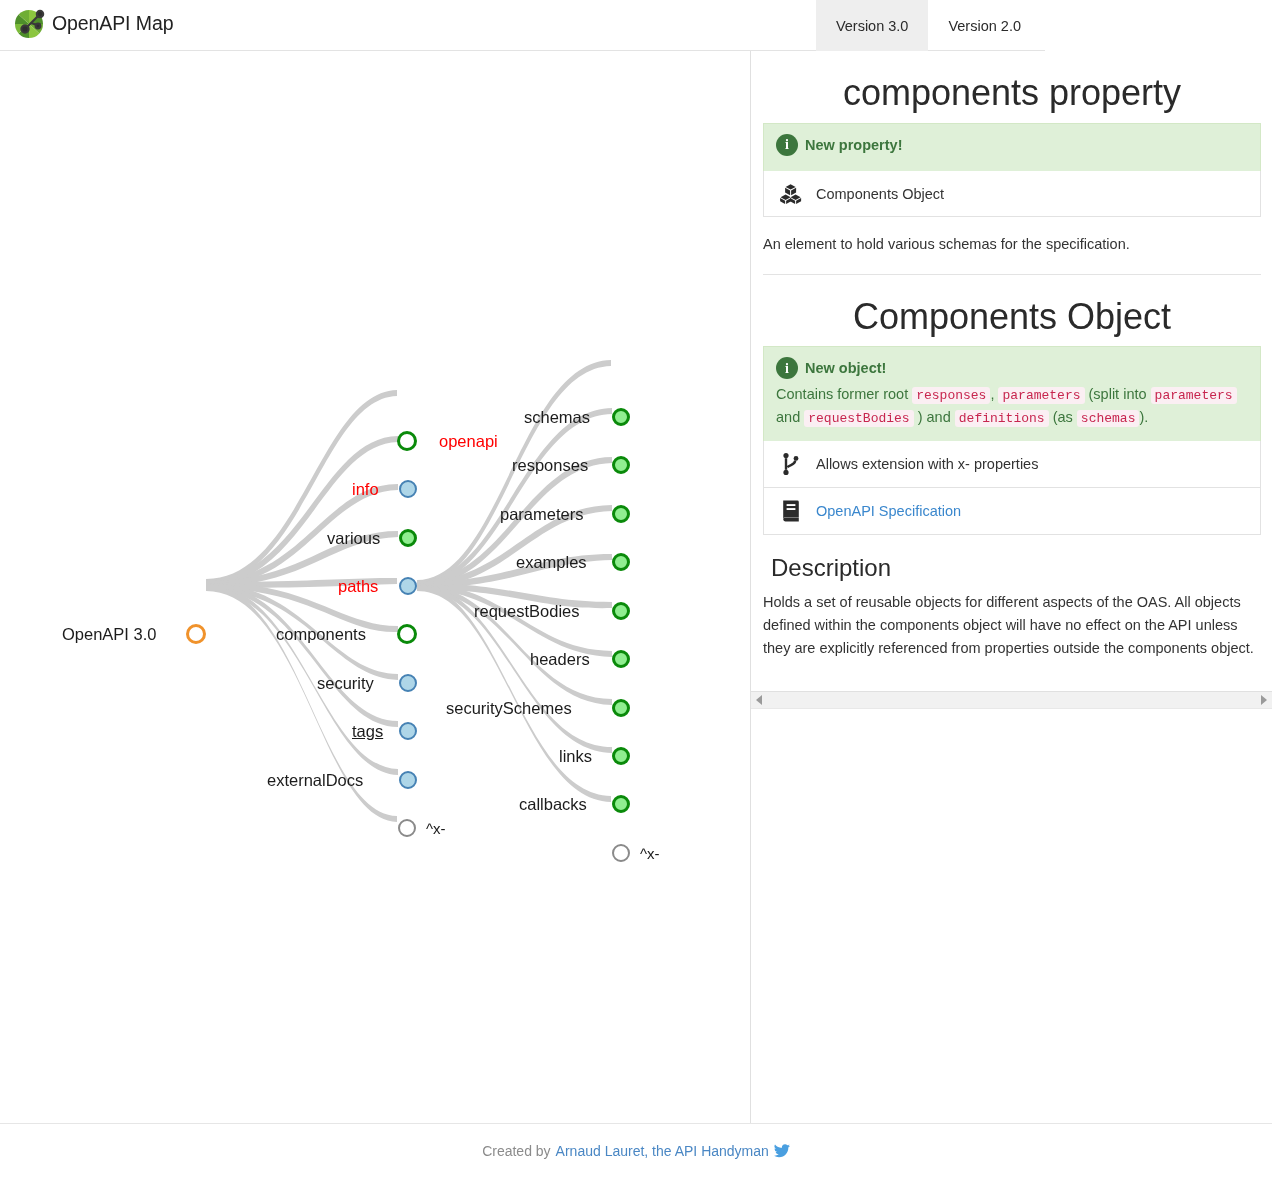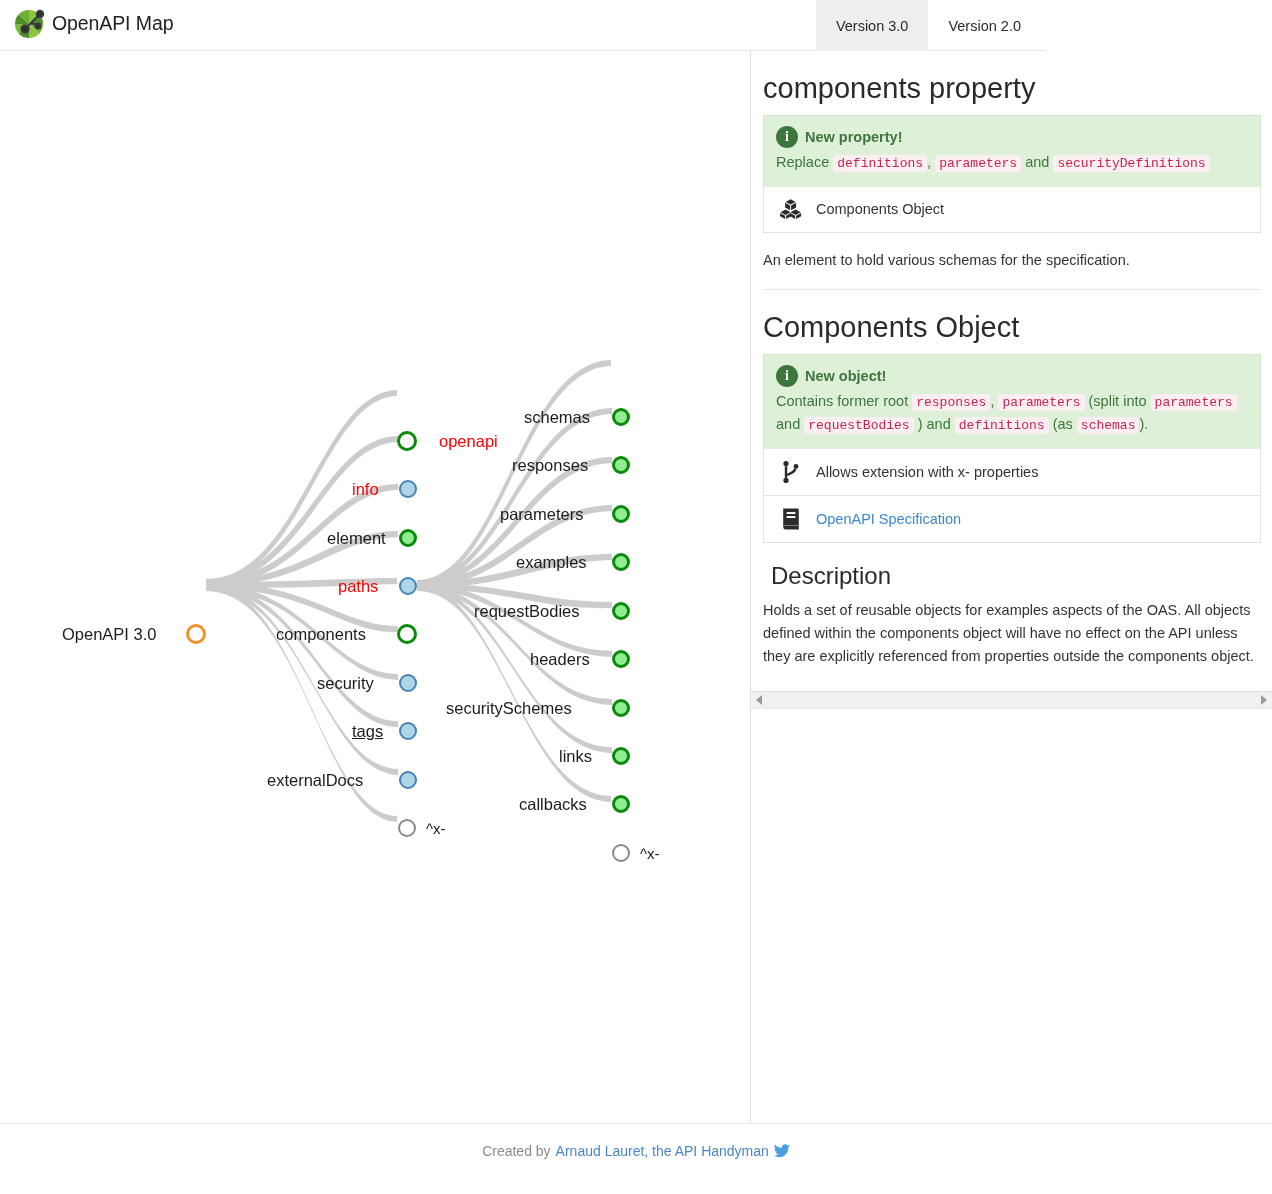--- a/index.html
+++ b/index.html
@@ -72,22 +72,22 @@
   .node-dot {
     position: absolute;
     border-radius: 50%;
     cursor: pointer;
   }
 
   
   .pad { padding: 0 12px; }
   h1.sec-title {
     margin: 22px 0 10px 0;
-    font-size: 29px; font-weight: normal;
-    color: #2a2a2a; line-height: 1.1;
+    font-size: 36px; font-weight: normal;
+    color: #2a2a2a; line-height: 1.1; text-align: center;
   }
   h2.desc-title {
     margin: 20px 0 10px 8px;
     font-size: 24px; font-weight: normal;
     color: #2a2a2a; line-height: 1.1;
   }
   .alert-new {
     background: #dff0d8;
     border: 1px solid #d3e8c6;
     border-bottom: none;
@@ -235,21 +235,21 @@
 
   <div class="node-label" style="left:62px; top:575px;">OpenAPI 3.0</div>
   <div class="node-dot" style="left:186px; top:573px; width:20px; height:20px; background:#ffffff; border:3px solid #f0922b;"></div>
 
   <div class="node-label required" style="left:427px; top:382px;margin-left:12px;">openapi</div>
   <div class="node-dot" style="left:397px; top:380px; width:20px; height:20px; background:#ffffff; border:3px solid #0a8a0a;"></div>
 
   <div class="node-label required" style="left:352px; top:430px;">info</div>
   <div class="node-dot" style="left:399px; top:429px; width:18px; height:18px; background:#aed6e8; border:2px solid #4682b4;"></div>
 
-  <div class="node-label" style="left:327px; top:479px;">element</div>
+  <div class="node-label" style="left:327px; top:479px;">various</div>
   <div class="node-dot" style="left:399px; top:478px; width:18px; height:18px; background:#90ee90; border:3px solid #0a8a0a;"></div>
 
   <div class="node-label required" style="left:338px; top:527px;">paths</div>
   <div class="node-dot" style="left:399px; top:526px; width:18px; height:18px; background:#aed6e8; border:2px solid #4682b4;"></div>
 
   <div class="node-label" style="left:276px; top:575px;">components</div>
   <div class="node-dot" style="left:397px; top:573px; width:20px; height:20px; background:#ffffff; border:3px solid #0a8a0a;"></div>
 
   <div class="node-label" style="left:317px; top:624px;">security</div>
   <div class="node-dot" style="left:399px; top:623px; width:18px; height:18px; background:#aed6e8; border:2px solid #4682b4;"></div>
@@ -296,27 +296,20 @@
 
 <div id="detail-pane">
   <div id="detail-inner" class="pad">
 
     <h1 class="sec-title">components property</h1>
 
     <div class="alert-new">
       <div class="alert-head">
         <span class="info-ico">i</span>
         <b>New property!</b>
-      </div>
-      <div>
-        <span>Replace</span>
-        <code class="inline">definitions</code><span>,</span>
-        <code class="inline">parameters</code>
-        <span>and</span>
-        <code class="inline">securityDefinitions</code>
       </div>
     </div>
 
     <div class="lrow">
       <span class="ricon">
         <svg width="24" height="22" viewBox="0 0 24 22" fill="#2b2b2b">
           <path d="M11.6 1.2 L16.6 3.9 L11.6 6.6 L6.6 3.9 Z"></path>
           <path d="M6.1 4.8 L11.1 7.5 L11.1 12.3 L6.1 9.6 Z"></path>
           <path d="M12.1 7.5 L17.1 4.8 L17.1 9.6 L12.1 12.3 Z"></path>
           <path d="M6.6 11.5 L11.6 14.2 L6.6 16.9 L1.6 14.2 Z"></path>
@@ -375,21 +368,21 @@
           <path d="M2.2 1.5 H16.4 A1.4 1.4 0 0 1 17.8 2.9 V18.2 H4.6 A2.4 2.4 0 0 0 2.2 20.6 Z"></path>
           <path d="M2.2 20.8 A2.4 2.4 0 0 1 4.6 18.4 H17.8 V22.5 H4.6 A2.4 2.4 0 0 1 2.2 20.8 Z"></path>
           <rect x="5.6" y="5.1" width="8.8" height="1.9" fill="#ffffff"></rect>
           <rect x="5.6" y="9.1" width="8.8" height="1.9" fill="#ffffff"></rect>
         </svg>
       </span>
       <span class="rtext link">OpenAPI Specification</span>
     </div>
 
     <h2 class="desc-title">Description</h2>
-    <p class="desc-body">Holds a set of reusable objects for examples aspects of the OAS. All objects defined within the components object will have no effect on the API unless they are explicitly referenced from properties outside the components object.</p>
+    <p class="desc-body">Holds a set of reusable objects for different aspects of the OAS. All objects defined within the components object will have no effect on the API unless they are explicitly referenced from properties outside the components object.</p>
 
   </div>
 </div>
 
 <div id="h-scroll">
   <span class="arw">
       <span class="tri tri-l"></span>
     </span>
   <span class="arw">
       <span class="tri tri-r"></span>

